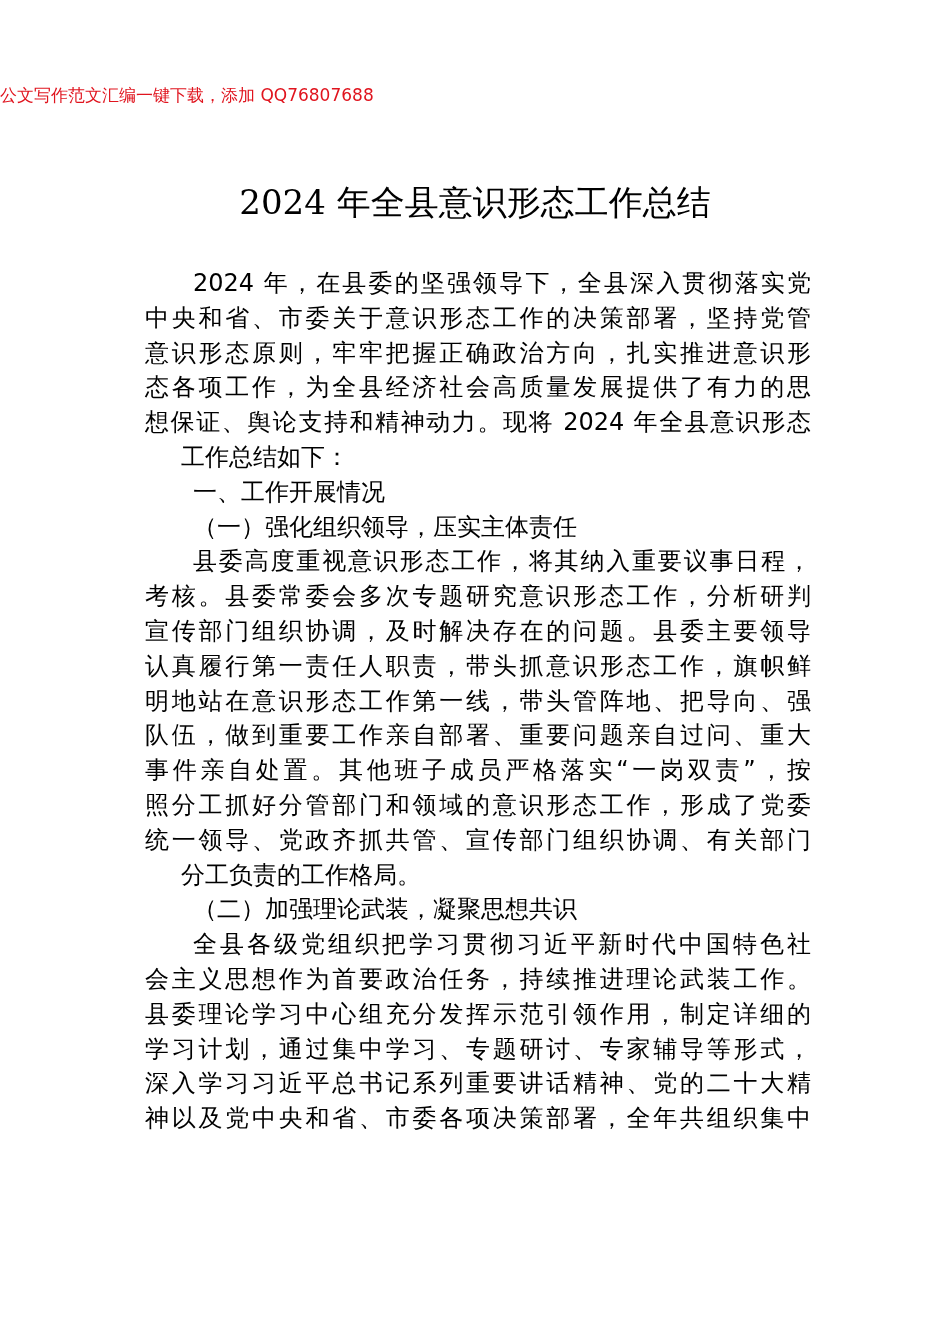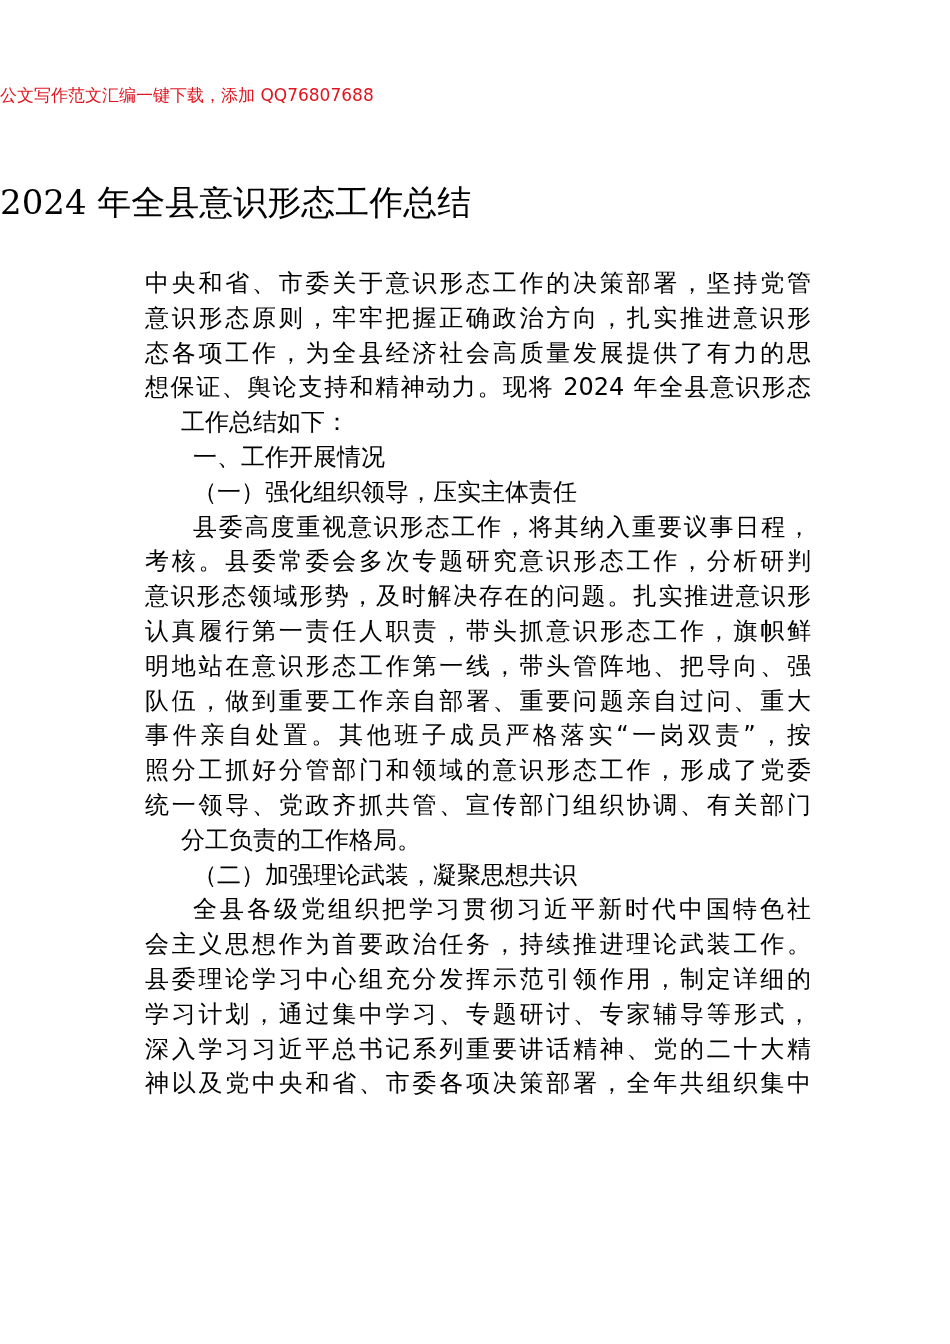--- a/index.html
+++ b/index.html
@@ -6,51 +6,52 @@
   body {
     width: 950px; height: 1344px; background: #ffffff; position: relative; overflow: hidden;
     font-family: "DejaVu Sans", sans-serif; color: #000;
   }
   .header {
     position: absolute; left: 0; top: 84px; width: 950px; text-align: left;
     font-size: 17px; color: #e0141e; letter-spacing: 0px;
     font-family: "DejaVu Sans", sans-serif;
   }
   .title {
-    position: absolute; left: 0; top: 180px; width: 950px; 
+    position: absolute; left: 0; top: 180px; width: 950px; text-align: center;
     font-size: 34px; font-family: "DejaVu Serif", "Liberation Serif", serif; color: #000;
   }
   .body-text {
     position: absolute; left: 145px; top: 266px; width: 666px;
     font-size: 24px; line-height: 34.8px;
     font-family: "DejaVu Sans", sans-serif;
   }
   .line { display: block; white-space: nowrap; overflow: visible; text-align: justify; text-align-last: justify; }
   .line.last { text-align-last: left; margin-left: 36px; }
   .indent { padding-left: 48px; }
   .heading-line { text-align-last: left; }
 </style>
 </head>
 <body>
 
 <div class="header">公文写作范文汇编一键下载，添加 QQ76807688</div>
 
 <div class="title">2024 年全县意识形态工作总结</div>
 
 <div class="body-text" id="body-lines">
+    <span class="line indent">2024 年，在县委的坚强领导下，全县深入贯彻落实党</span>
     <span class="line">中央和省、市委关于意识形态工作的决策部署，坚持党管</span>
     <span class="line">意识形态原则，牢牢把握正确政治方向，扎实推进意识形</span>
     <span class="line">态各项工作，为全县经济社会高质量发展提供了有力的思</span>
     <span class="line">想保证、舆论支持和精神动力。现将 2024 年全县意识形态</span>
     <span class="line last">工作总结如下：</span>
     <span class="line indent heading-line">一、工作开展情况</span>
     <span class="line indent heading-line">（一）强化组织领导，压实主体责任</span>
     <span class="line indent">县委高度重视意识形态工作，将其纳入重要议事日程，</span>
     <span class="line">考核。县委常委会多次专题研究意识形态工作，分析研判</span>
-    <span class="line">意识形态领域形势，及时解决存在的问题。扎实推进意识形</span>
+    <span class="line">宣传部门组织协调，及时解决存在的问题。县委主要领导</span>
     <span class="line">认真履行第一责任人职责，带头抓意识形态工作，旗帜鲜</span>
     <span class="line">明地站在意识形态工作第一线，带头管阵地、把导向、强</span>
     <span class="line">队伍，做到重要工作亲自部署、重要问题亲自过问、重大</span>
     <span class="line">事件亲自处置。其他班子成员严格落实“一岗双责”，按</span>
     <span class="line">照分工抓好分管部门和领域的意识形态工作，形成了党委</span>
     <span class="line">统一领导、党政齐抓共管、宣传部门组织协调、有关部门</span>
     <span class="line last">分工负责的工作格局。</span>
     <span class="line indent heading-line">（二）加强理论武装，凝聚思想共识</span>
     <span class="line indent">全县各级党组织把学习贯彻习近平新时代中国特色社</span>
     <span class="line">会主义思想作为首要政治任务，持续推进理论武装工作。</span>

